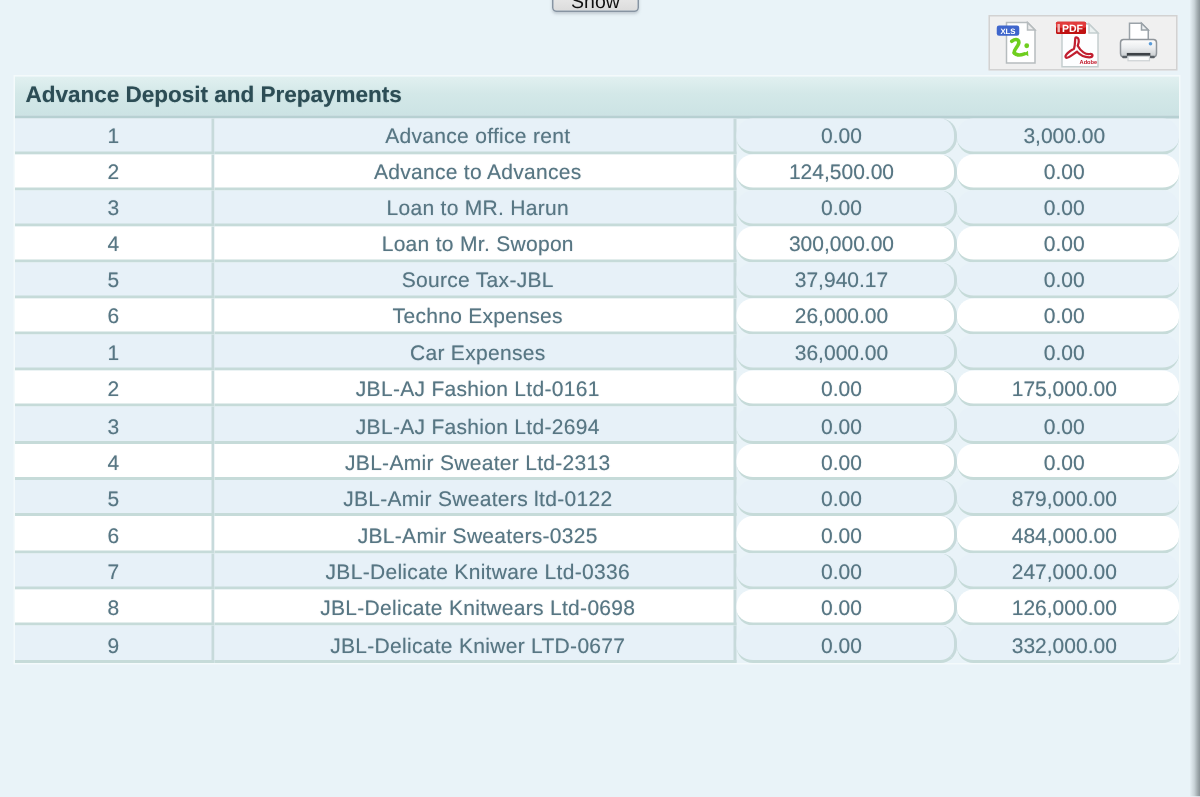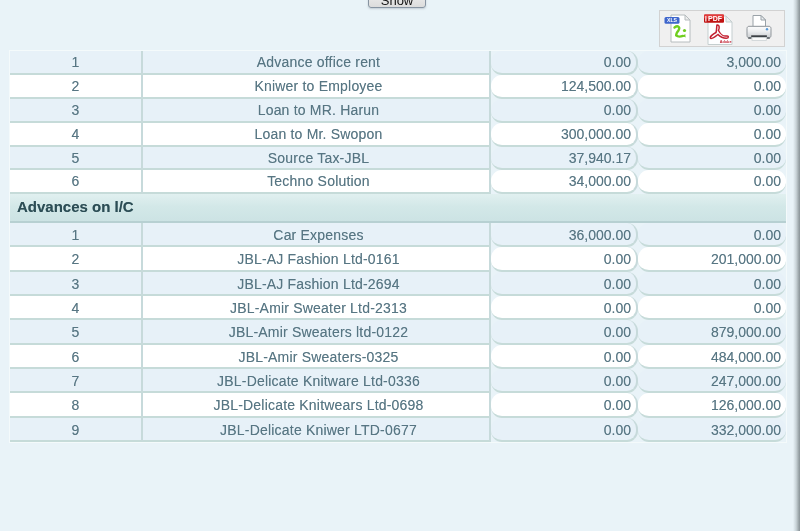--- a/index.html
+++ b/index.html
@@ -9,21 +9,21 @@
   .iconbar svg{position:absolute;}
   table.rpt{position:absolute;left:10px;top:51px;width:776px;border-collapse:separate;border-spacing:0;table-layout:fixed;font-size:14px;outline:1px solid #f4fafb;}
   .rpt td,.rpt th{box-sizing:border-box;overflow:hidden;white-space:nowrap;padding:0;vertical-align:middle;}
   th.h{letter-spacing:0.25px;text-shadow:0 0 0.6px rgba(64,96,110,0.5);background:linear-gradient(180deg,#e3f1f2 0%,#d6e9eb 30%,#cfe6e8 70%,#cbe2e5 100%);border-bottom:3px solid #fafdfe;color:#40606e;font-weight:bold;text-align:left;padding-left:6px;height:37px;font-size:14px;}
   th.h.bd{border-right:2px solid #c9dcdd;}
   td.grp{font-size:15px;padding-bottom:2px;text-shadow:0 0 0.6px rgba(44,77,85,0.5);background:linear-gradient(180deg,#e1f0f0 0%,#d3e8e8 45%,#cce3e4 100%);border-bottom:2px solid #b7d0d2;color:#2c4d55;font-weight:bold;padding-left:7px;height:28.3px;}
   tr.r td{height:23.9px;border-bottom:2px solid #c6dbd9;color:#577683;text-shadow:0 0 0.6px rgba(87,118,131,0.5);}
   tr.r td.bd{border-right:2px solid #c7dadb;}
   td.sn{text-align:center;}
   td.hd{padding-left:5px;text-align:center;letter-spacing:0.2px;}
-  td.num{text-align:right;padding-right:5px;border-radius:11px;}
+  td.num{text-align:center;padding-right:5px;border-radius:11px;}
   tr.odd td{background:#e7f1f8;}
   tr.even td{background:#ffffff;}
   tr.tot td{font-size:15px;padding-bottom:3px;text-shadow:0 0 0.6px rgba(58,90,102,0.5);background:linear-gradient(180deg,#deeef0 0%,#d0e6e8 45%,#cde5e8 100%);border-bottom:2px solid #f6fafb;height:28.4px;color:#3a5a66;font-weight:bold;}
   td.totlbl{padding-left:7px;border-right:2px solid #c9dcdd;}
   td.totnum{padding-left:7px;text-align:left;}
   .scrolledge{position:absolute;right:0;top:0;width:7px;height:531px;background:linear-gradient(90deg,rgba(150,160,165,0) 0%,rgba(153,163,167,0.4) 45%,#a0aaae 78%,#899297 100%);}
 </style>
 </head>
 <body>
   <div class="showbtn">Show</div>
@@ -71,29 +71,32 @@
   </div>
 
   <table class="rpt">
     <colgroup>
       <col style="width:133px">
       <col style="width:348px">
       <col style="width:147px">
       <col style="width:148px">
     </colgroup>
     <tbody>
+    <tr>
+        <td class="grp" colspan="4">Advance Deposit and Prepayments</td>
+      </tr>
     <tr class="r odd">
         <td class="sn bd">1</td>
         <td class="hd bd">Advance office rent</td>
         <td class="num bd">0.00</td>
         <td class="num">3,000.00</td>
       </tr>
     <tr class="r even">
         <td class="sn bd">2</td>
-        <td class="hd bd">Kniwer to Employee</td>
+        <td class="hd bd">Advance to Advances</td>
         <td class="num bd">124,500.00</td>
         <td class="num">0.00</td>
       </tr>
     <tr class="r odd">
         <td class="sn bd">3</td>
         <td class="hd bd">Loan to MR. Harun</td>
         <td class="num bd">0.00</td>
         <td class="num">0.00</td>
       </tr>
     <tr class="r even">
@@ -103,38 +106,35 @@
         <td class="num">0.00</td>
       </tr>
     <tr class="r odd">
         <td class="sn bd">5</td>
         <td class="hd bd">Source Tax-JBL</td>
         <td class="num bd">37,940.17</td>
         <td class="num">0.00</td>
       </tr>
     <tr class="r even">
         <td class="sn bd">6</td>
-        <td class="hd bd">Techno Solution</td>
-        <td class="num bd">34,000.00</td>
+        <td class="hd bd">Techno Expenses</td>
+        <td class="num bd">26,000.00</td>
         <td class="num">0.00</td>
-      </tr>
-    <tr>
-        <td class="grp" colspan="4" style="height:28.5px;">Advances on l/C</td>
       </tr>
     <tr class="r g2 odd">
         <td class="sn bd">1</td>
         <td class="hd bd">Car Expenses</td>
         <td class="num bd">36,000.00</td>
         <td class="num">0.00</td>
       </tr>
     <tr class="r g2 even">
         <td class="sn bd">2</td>
         <td class="hd bd">JBL-AJ Fashion Ltd-0161</td>
         <td class="num bd">0.00</td>
-        <td class="num">201,000.00</td>
+        <td class="num">175,000.00</td>
       </tr>
     <tr class="r g2 odd">
         <td class="sn bd">3</td>
         <td class="hd bd">JBL-AJ Fashion Ltd-2694</td>
         <td class="num bd">0.00</td>
         <td class="num">0.00</td>
       </tr>
     <tr class="r g2 even">
         <td class="sn bd">4</td>
         <td class="hd bd">JBL-Amir Sweater Ltd-2313</td>

